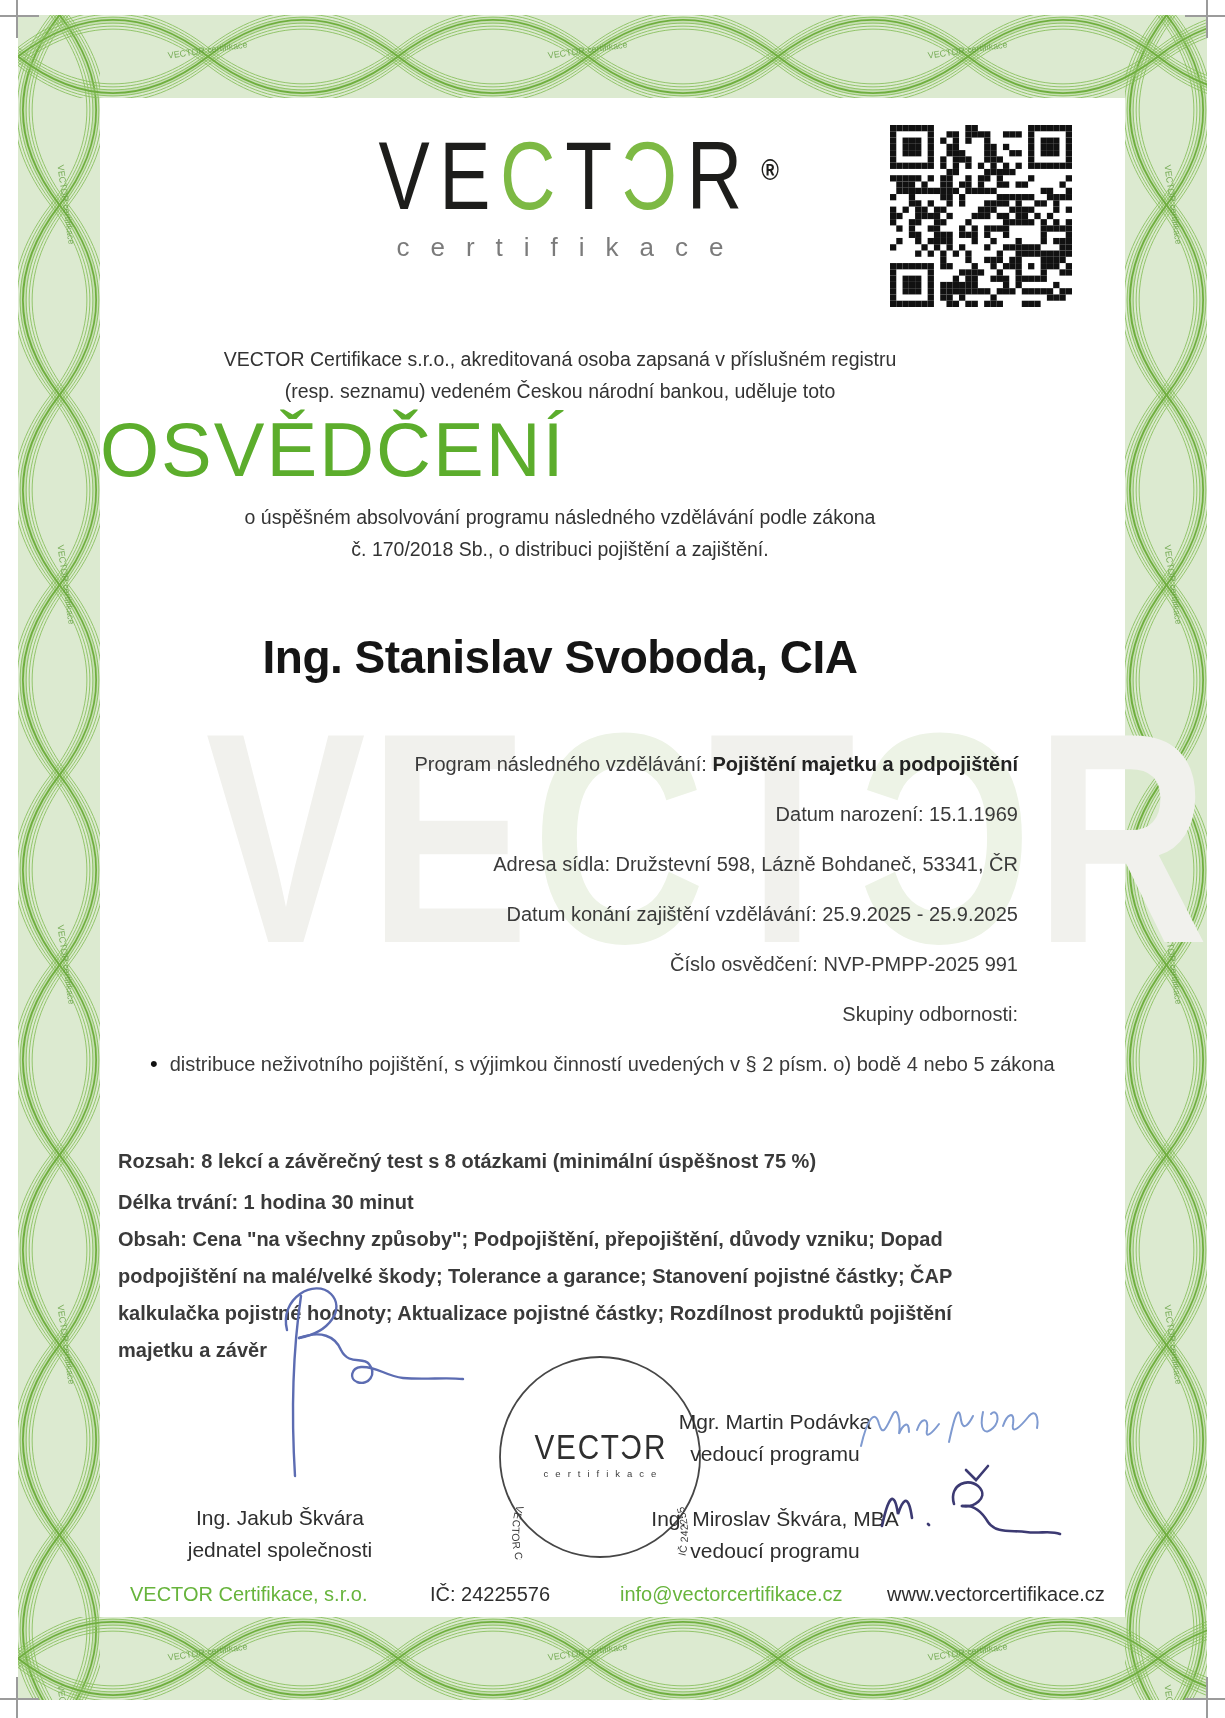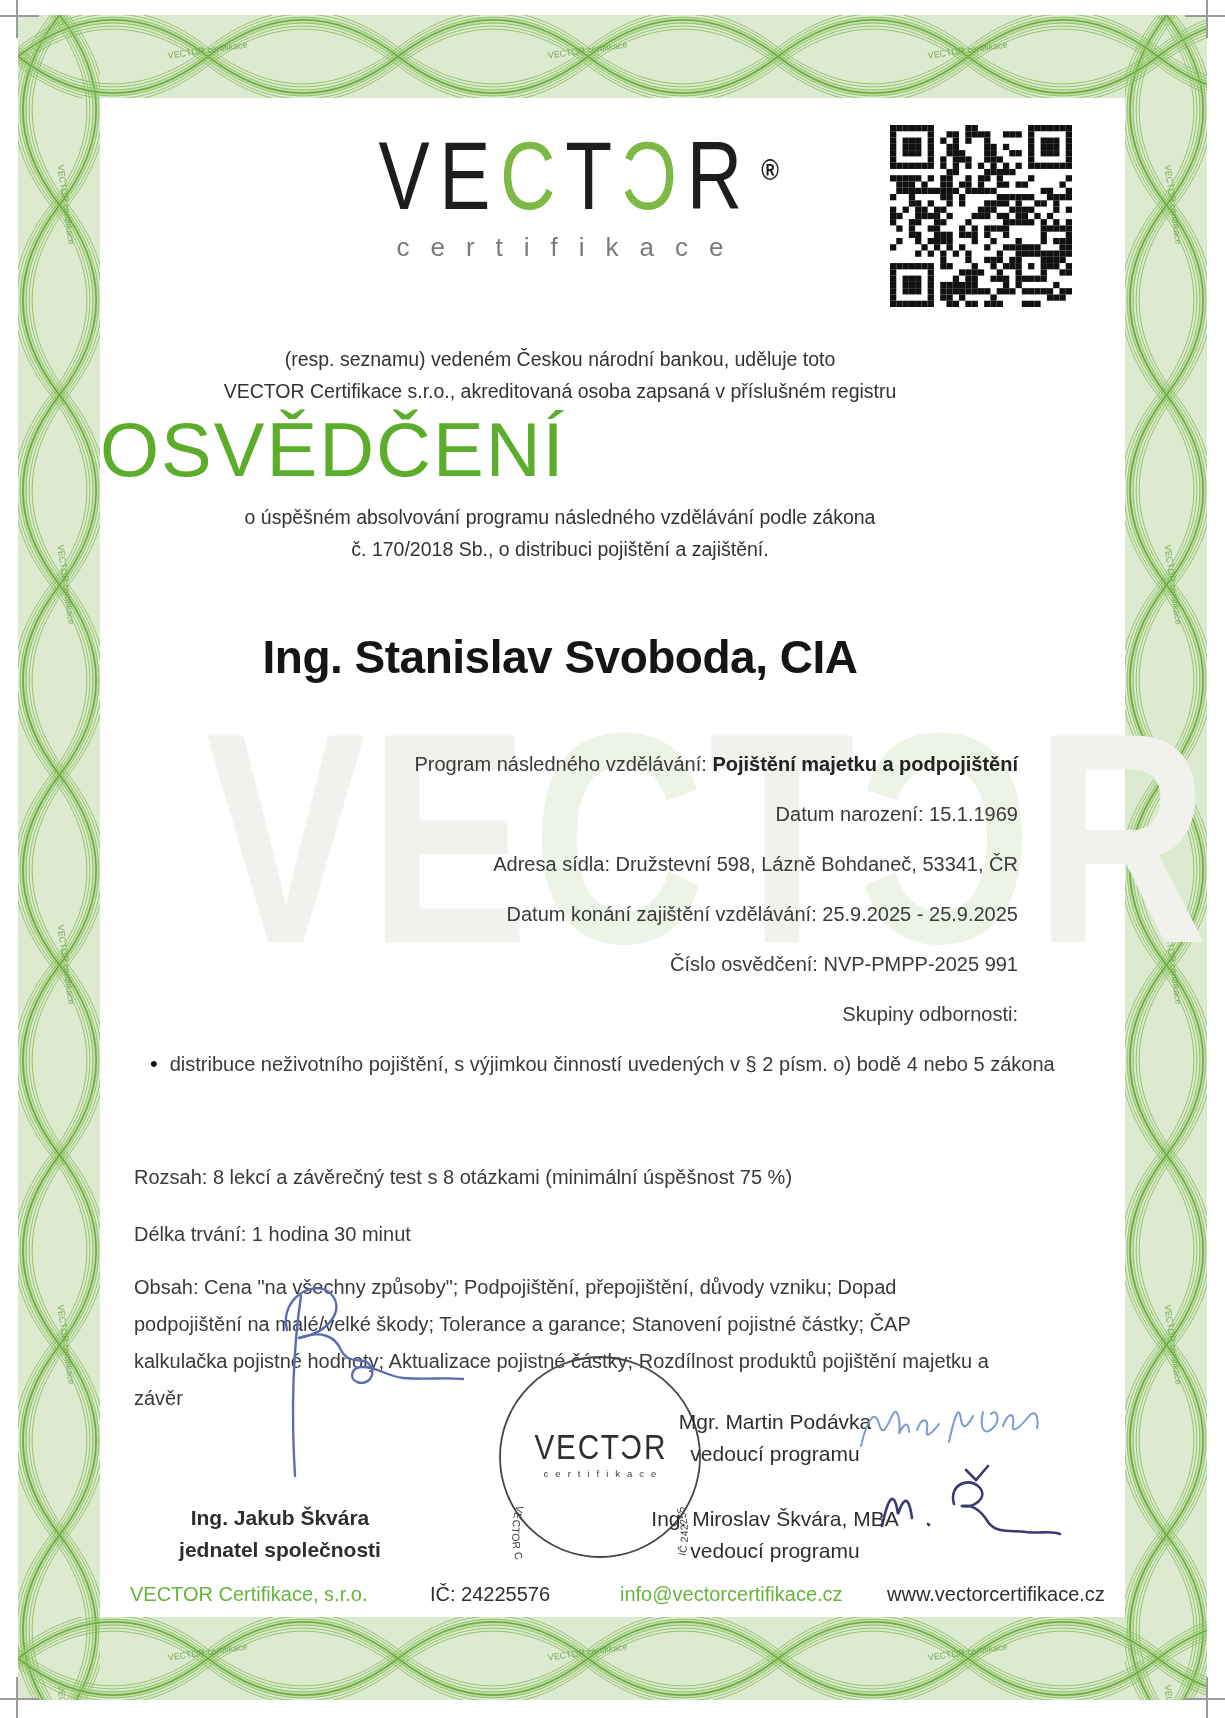--- a/index.html
+++ b/index.html
@@ -44,40 +44,40 @@
   .subtitle{left:0;top:404px;width:920px;text-align:center;font-size:19.5px;line-height:31.5px;color:#333;}
   .recipient{left:0;top:524px;width:920px;text-align:center;font-size:46px;line-height:70px;
              font-weight:bold;color:#151515;margin:0;letter-spacing:-0.5px;}
   
   .details{left:18px;top:641px;width:900px;font-size:20px;color:#3a3a3a;text-align:right;}
   .details .row{height:50px;line-height:50px;white-space:nowrap;}
   .details .val-bold{font-weight:bold;color:#222;}
   .details .row.bullet{padding-left:32px;}
   .details .row.bullet::before{content:"\2022";margin-right:12px;font-size:22px;color:#111;}
   .extras{left:18px;top:1041px;width:900px;font-size:20px;color:#3a3a3a;}
-  .extras p{margin:16px;}
+  .extras p{margin:0;font-weight:bold;}
   .extras .rozsah{line-height:44px;}
   .extras .delka{line-height:38px;}
   .extras .obsah{line-height:37px;}
   
   .stamp{left:395px;top:1252px;width:210px;height:210px;z-index:2;}
   .stamp svg{position:absolute;left:0;top:0;}
   .stamp-logo{position:absolute;left:0;top:78px;width:210px;text-align:center;}
   .stamp-brand{display:inline-block;transform:scaleX(0.85);white-space:nowrap;
                font-size:35px;line-height:38px;font-weight:400;color:#2f2f2f;}
   .stamp-brand .lt{display:inline-block;margin:0 1px;}
   .stamp-brand .flip{transform:scaleX(-1);}
   .stamp-sub{margin-top:2px;font-size:9.5px;color:#3c3c3c;letter-spacing:7px;padding-left:7px;}
   
   .sig{z-index:3;}
   .sig-jakub{left:135px;top:1172px;width:250px;height:215px;}
   .sig-martin{left:755px;top:1292px;width:190px;height:72px;}
   .sig-miroslav{left:770px;top:1362px;width:200px;height:100px;}
   .sig-label{width:280px;text-align:center;font-size:21px;line-height:32px;color:#2e2e2e;}
-  .lab-left{left:40px;top:1404px;font-weight:bold;}
+  .lab-left{left:40px;top:1404px;}
   .lab-right1{left:535px;top:1308px;}
   .lab-right2{left:535px;top:1405px;}
   
   .footer-item{top:1482px;height:28px;line-height:28px;font-size:20px;white-space:nowrap;}
   .f-company{left:30px;color:#67b43c;}
   .f-ic{left:330px;color:#2e2e2e;}
   .f-email{left:520px;color:#67b43c;}
   .f-web{left:787px;color:#2e2e2e;}
 </style>
 </head>
@@ -585,22 +585,22 @@
         <rect x="13" y="28" width="1" height="1" fill="#111"></rect>
         <rect x="15" y="28" width="1" height="1" fill="#111"></rect>
         <rect x="16" y="28" width="1" height="1" fill="#111"></rect>
         <rect x="17" y="28" width="1" height="1" fill="#111"></rect>
         <rect x="21" y="28" width="1" height="1" fill="#111"></rect>
         <rect x="22" y="28" width="1" height="1" fill="#111"></rect>
         <rect x="23" y="28" width="1" height="1" fill="#111"></rect>
       </svg>
 
     <div class="intro blk">
+      <div>VECTOR Certifikace s.r.o., akreditovaná osoba zapsaná v příslušném registru</div>
       <div>(resp. seznamu) vedeném Českou národní bankou, uděluje toto</div>
-      <div>VECTOR Certifikace s.r.o., akreditovaná osoba zapsaná v příslušném registru</div>
     </div>
 
     <h1 class="cert-title blk">OSVĚDČENÍ</h1>
 
     <div class="subtitle blk">
       <div>o úspěšném absolvování programu následného vzdělávání podle zákona</div>
       <div>č. 170/2018 Sb., o distribuci pojištění a zajištění.</div>
     </div>
 
     <h2 class="recipient blk">Ing. Stanislav Svoboda, CIA</h2>

